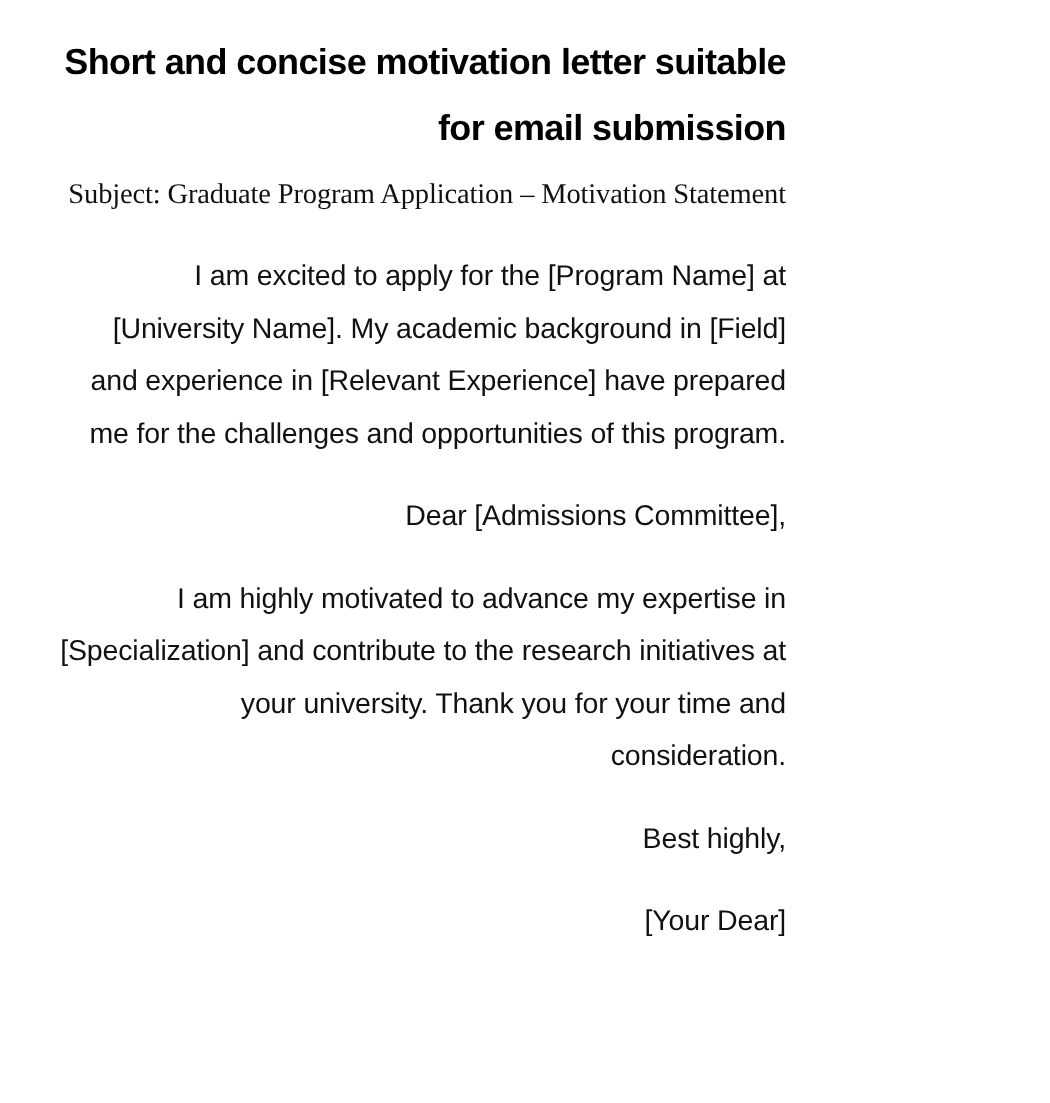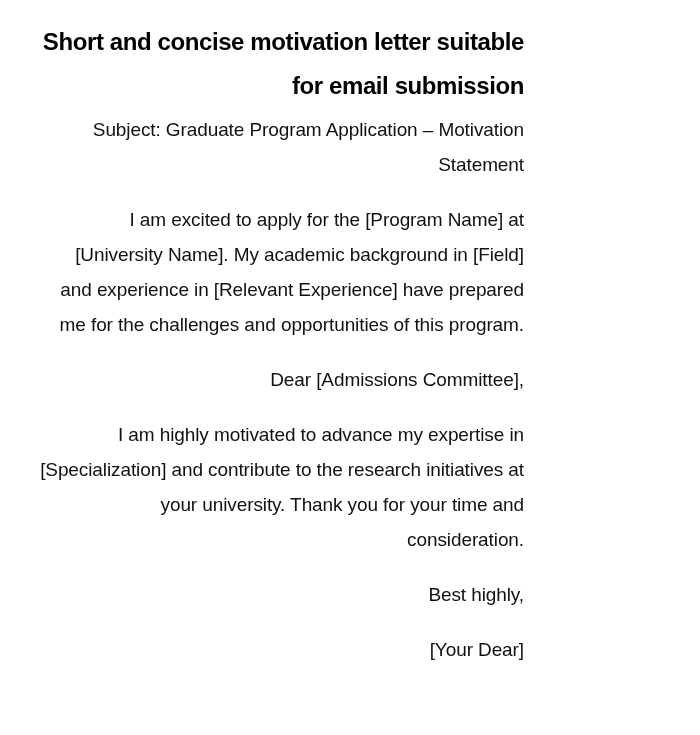--- a/index.html
+++ b/index.html
@@ -27,20 +27,21 @@
       line-height: 44px;
       margin: 0;
       letter-spacing: -0.4px;
       color: #000000;
     }
     .subject {
       font-size: 19px;
       line-height: 35px;
       margin: 4px 0 0 0;
       letter-spacing: -0.1px;
+      font-family: Liberation Serif, serif;
     }
     .para {
       font-size: 19px;
       line-height: 35px;
       margin: 20px 0 0 0;
       letter-spacing: -0.1px;
     }
   </style>
 </head>
 <body>

